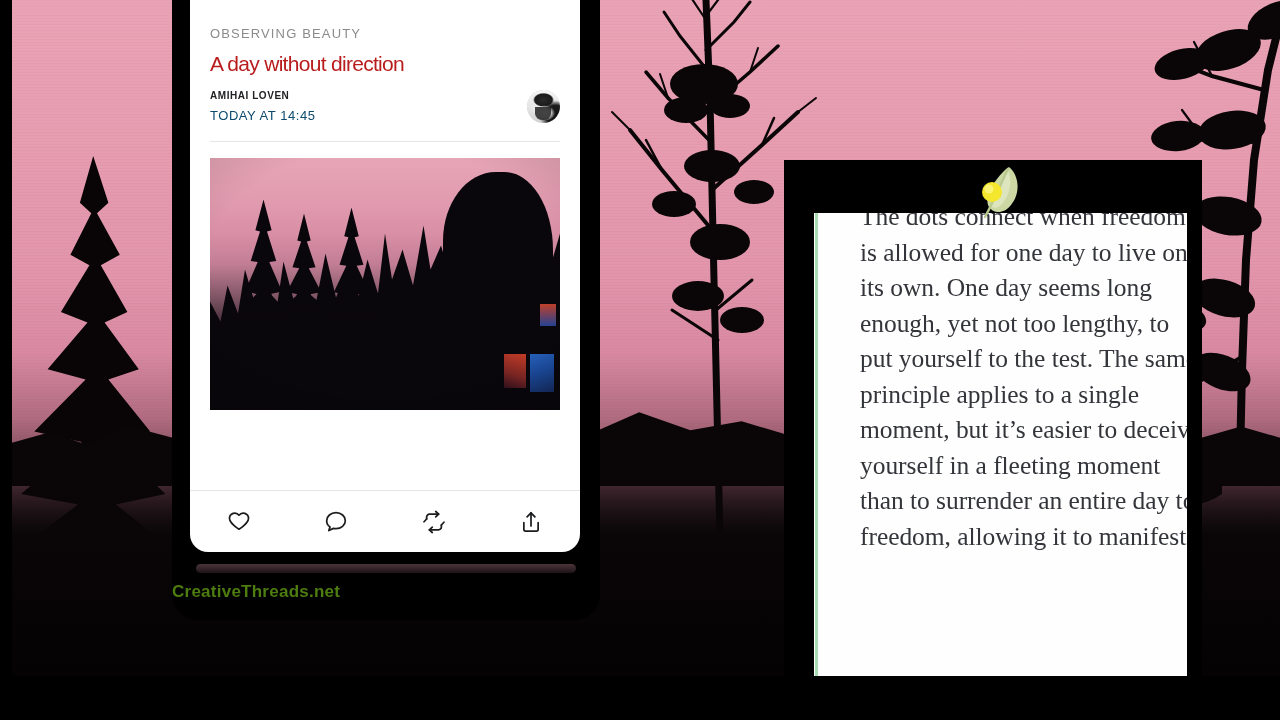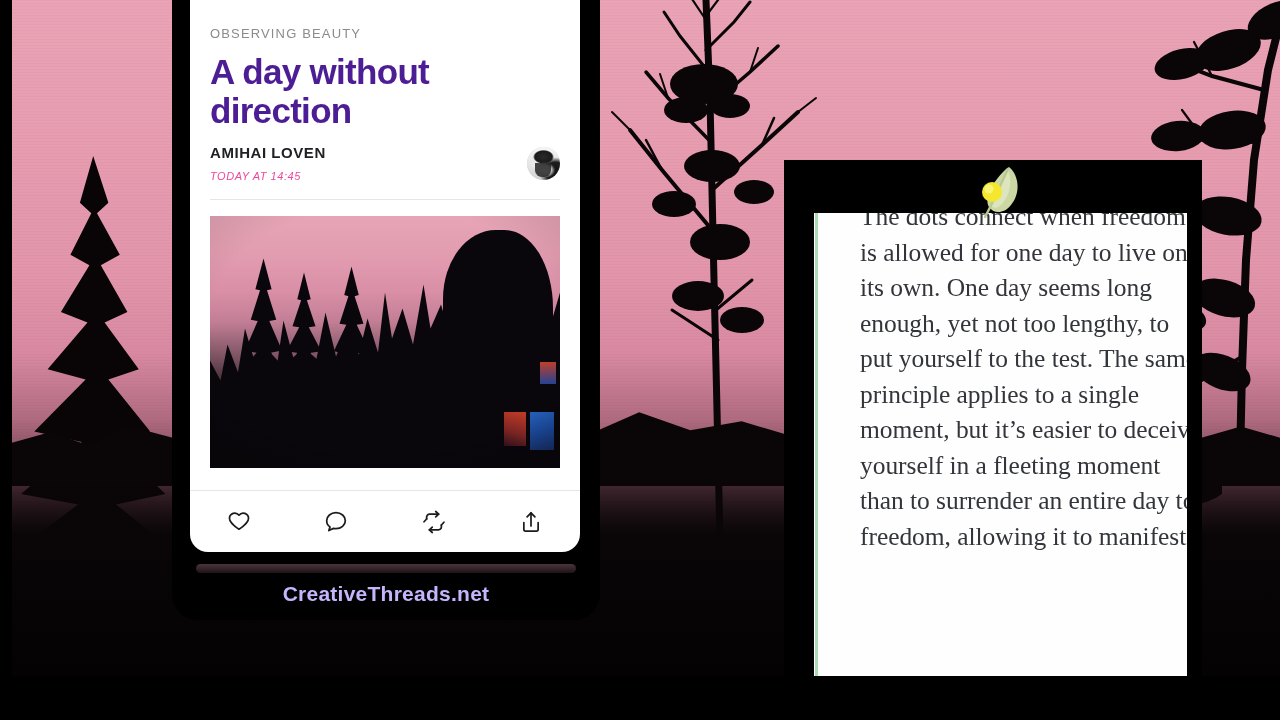--- a/index.html
+++ b/index.html
@@ -114,55 +114,54 @@
 
   .kicker {
     font-size: 13px;
     letter-spacing: 1.15px;
     color: #8b8b8e;
     font-weight: 400;
     text-transform: uppercase;
     margin-bottom: 11px;
   }
   .headline {
-    font-size: 35px;
-    font-weight: 700;
+    font-size: 21px;
+    font-weight: 400;
     letter-spacing: -0.7px;
-    color: #4c1d95;
+    color: #b91c1c;
     line-height: 1.12;
     margin-bottom: 13px;
   }
   .subhead {
     font-size: 18.5px;
     color: #7f8084;
     font-weight: 400;
     letter-spacing: -0.1px;
     margin-bottom: 22px;
   }
   .byline-row {
     display: flex;
     align-items: center;
     justify-content: space-between;
     padding-bottom: 16px;
   }
   .byline-text { line-height: 1.35; }
   .author {
-    font-size: 15px;
+    font-size: 10px;
     font-weight: 700;
     letter-spacing: 0.55px;
     color: #202124;
     text-transform: uppercase;
     margin-bottom: 5px;
   }
   .timestamp {
-    font-size: 11px;
+    font-size: 13px;
     letter-spacing: 0.55px;
-    color: #ec4899;
+    color: #0c4a6e;
     text-transform: uppercase;
-    font-style: italic;
   }
   .avatar {
     width: 33px; height: 33px;
     border-radius: 50%;
     overflow: hidden;
     position: relative;
     background: #cfcfcf;
     flex: 0 0 auto;
   }
   .avatar .face {
@@ -277,23 +276,23 @@
   .home-bar {
     position: absolute;
     left: 24px; right: 24px; top: 578px;
     height: 9px;
     border-radius: 5px;
     background: linear-gradient(180deg, #4b343a 0%, #302126 60%, #1d1316 100%);
   }
   .brand {
     position: absolute;
     left: 0; right: 0; top: 596px;
-    text-align: center;
-    color: #c4b5fd;
-    font-size: 21px;
+    text-align: left;
+    color: #4d7c0f;
+    font-size: 17px;
     font-weight: 700;
     letter-spacing: 0.25px;
   }
 
   
   .reader {
     position: absolute;
     left: 772px; top: 160px;
     width: 418px; height: 570px;
     background: #000;

